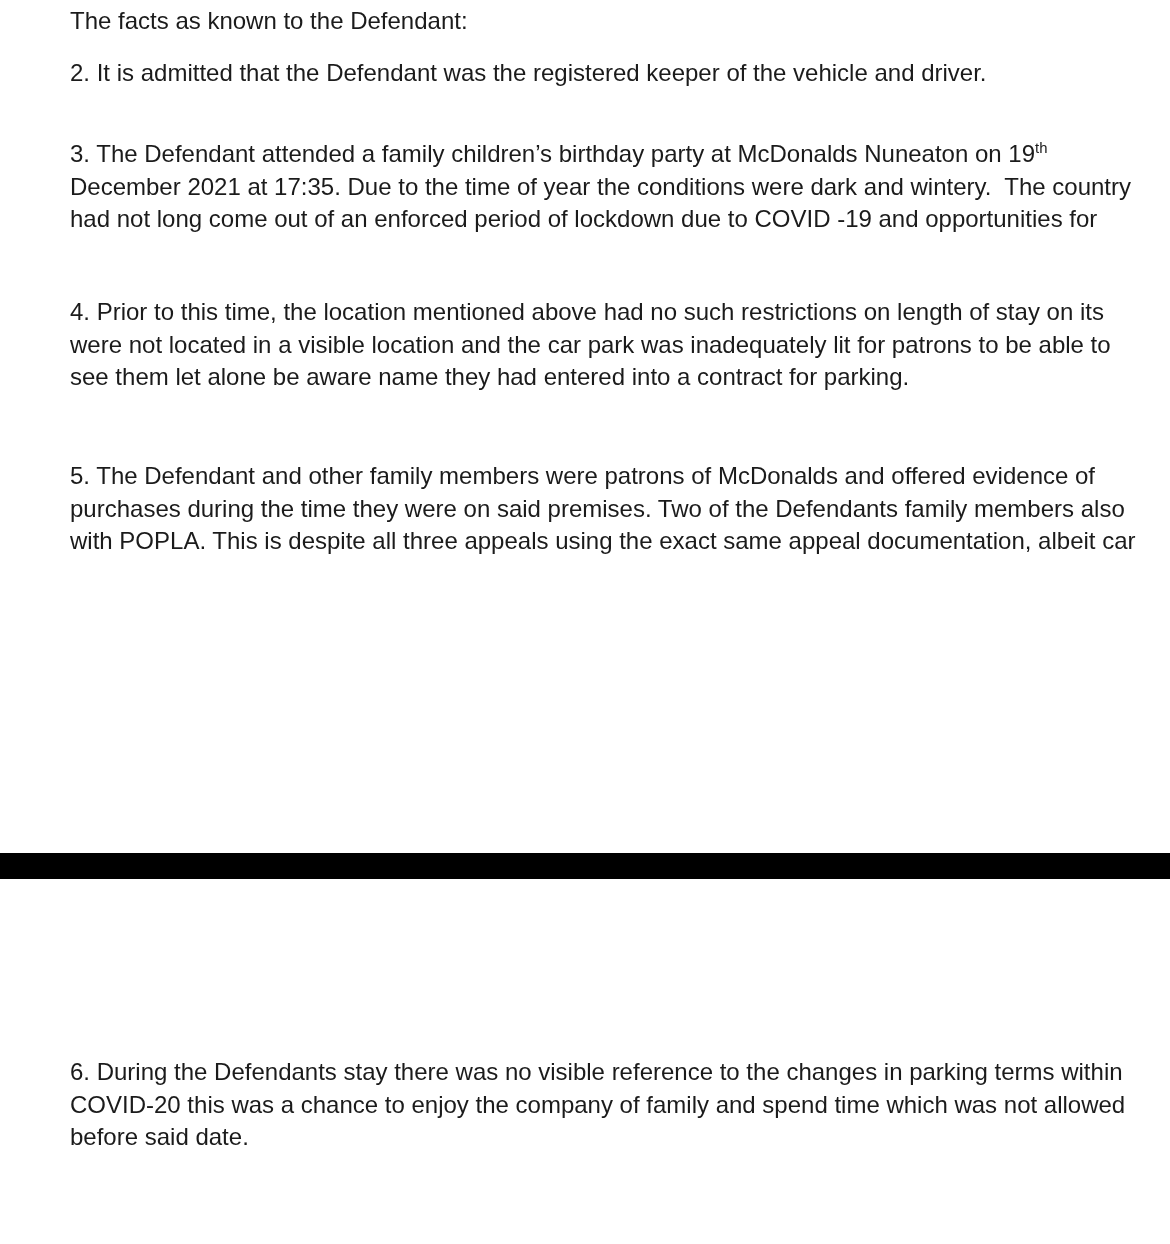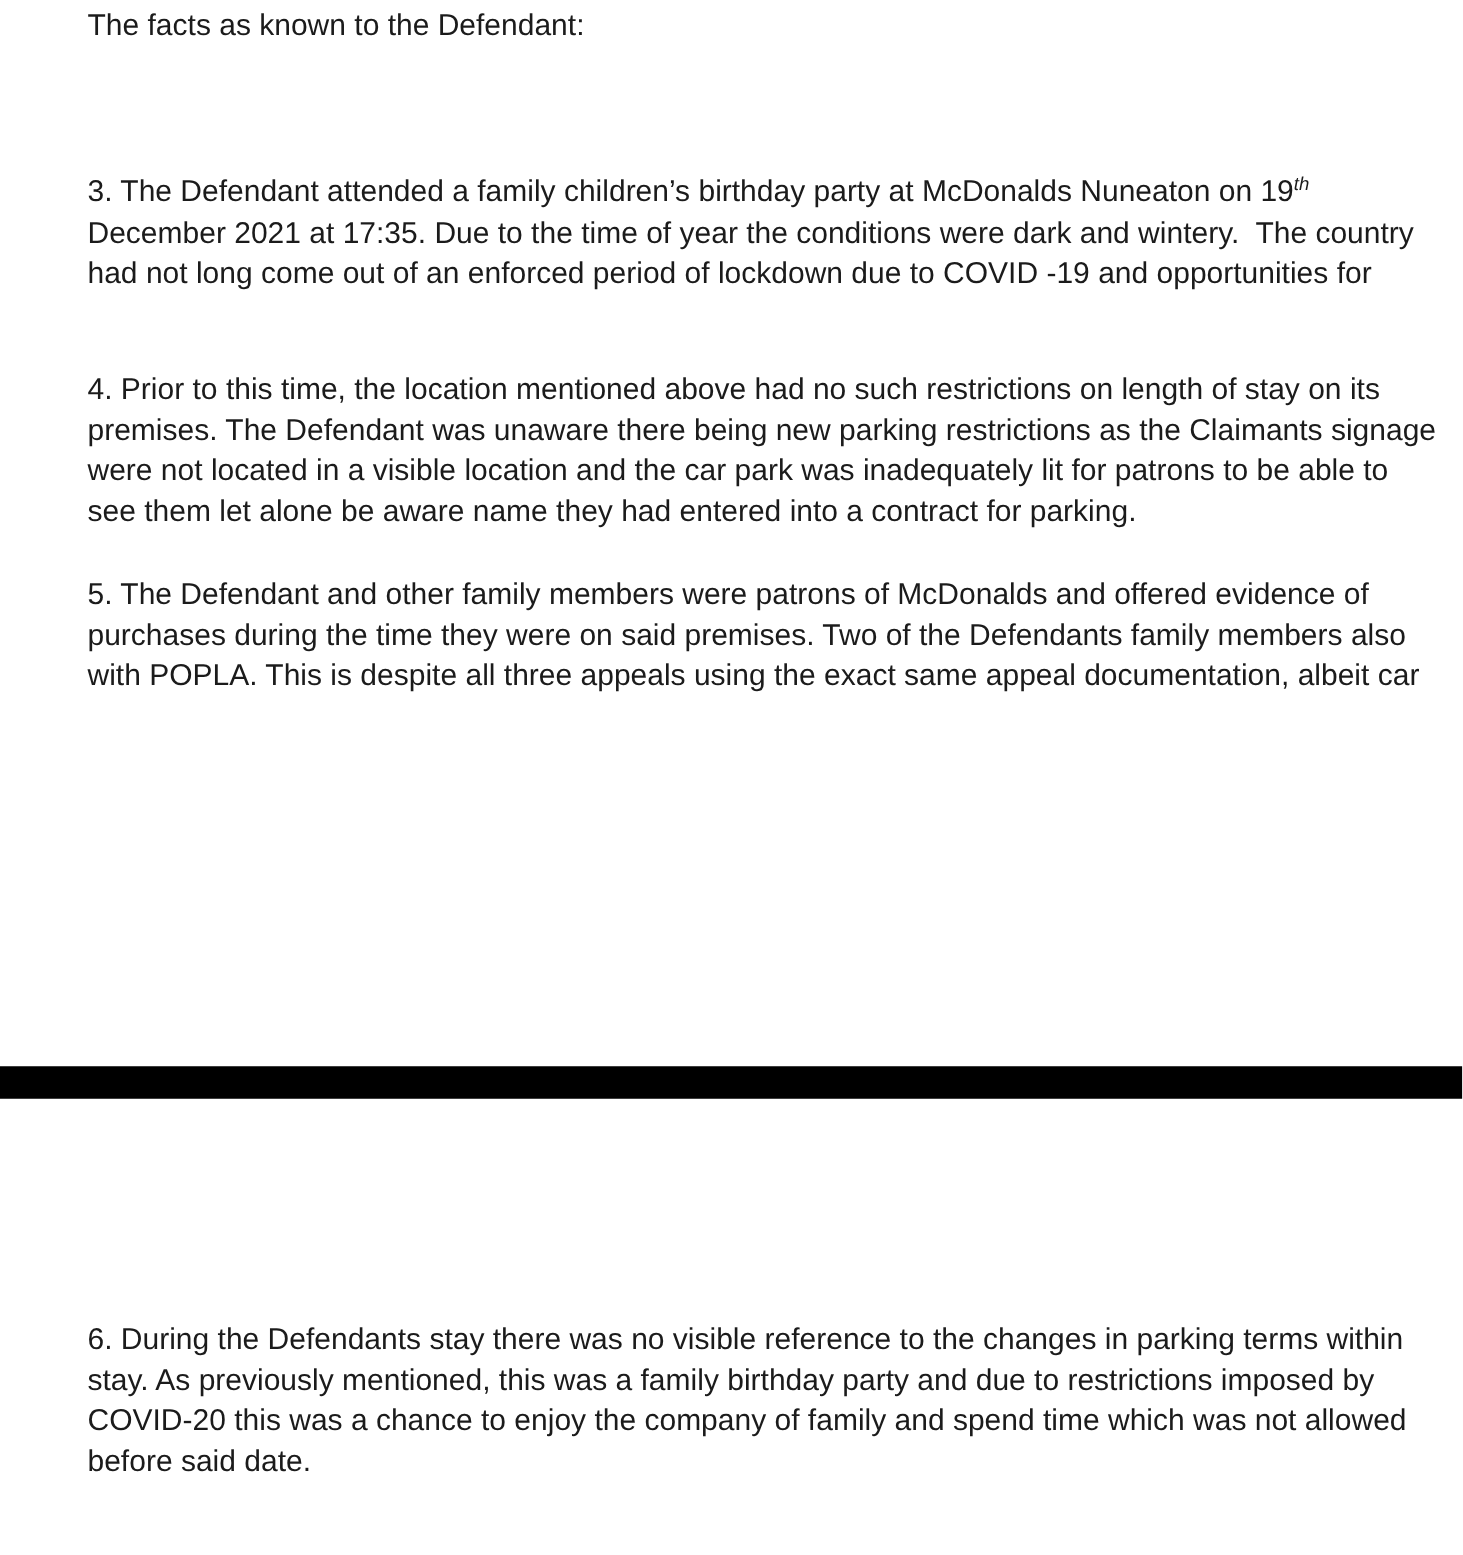--- a/index.html
+++ b/index.html
@@ -25,62 +25,62 @@
     font-size: 24px;
     line-height: 32.5px;
   }
   .line {
     white-space: pre-wrap;
   }
   .line sup {
     font-size: 0.62em;
     line-height: 0;
     vertical-align: super;
-    font-style: italic;
   }
   .redaction-bar {
     position: absolute;
     left: 0;
     top: 853px;
     width: 1170px;
     height: 26px;
     background: var(--redaction_bar);
   }
 </style>
 </head>
 <body>
 
 <div class="page">
 
   <div class="para" style="top:5px">
     <div class="line">The facts as known to the Defendant:</div>
   </div>
 
+  <div class="para" style="top:57px">
+    <div class="line">2. It is admitted that the Defendant was the registered keeper of the vehicle and driver.</div>
+  </div>
 
   <div class="para" style="top:138px">
     <div class="line"><span>3. The Defendant attended a family children’s birthday party at McDonalds Nuneaton on 19</span><sup>th</sup></div>
     <div class="line">December 2021 at 17:35. Due to the time of year the conditions were dark and wintery.  The country</div>
     <div class="line">had not long come out of an enforced period of lockdown due to COVID -19 and opportunities for</div>
   </div>
 
   <div class="para" style="top:296px">
     <div class="line">4. Prior to this time, the location mentioned above had no such restrictions on length of stay on its</div>
-    <div class="line">premises. The Defendant was unaware there being new parking restrictions as the Claimants signage</div>
     <div class="line">were not located in a visible location and the car park was inadequately lit for patrons to be able to</div>
     <div class="line">see them let alone be aware name they had entered into a contract for parking.</div>
   </div>
 
   <div class="para" style="top:460px">
     <div class="line">5. The Defendant and other family members were patrons of McDonalds and offered evidence of</div>
     <div class="line">purchases during the time they were on said premises. Two of the Defendants family members also</div>
     <div class="line">with POPLA. This is despite all three appeals using the exact same appeal documentation, albeit car</div>
   </div>
 
   <div class="redaction-bar"></div>
 
   <div class="para" style="top:1056px">
     <div class="line">6. During the Defendants stay there was no visible reference to the changes in parking terms within</div>
-    <div class="line">stay. As previously mentioned, this was a family birthday party and due to restrictions imposed by</div>
     <div class="line">COVID-20 this was a chance to enjoy the company of family and spend time which was not allowed</div>
     <div class="line">before said date.</div>
   </div>
 
 </div>
 
 </body></html>

